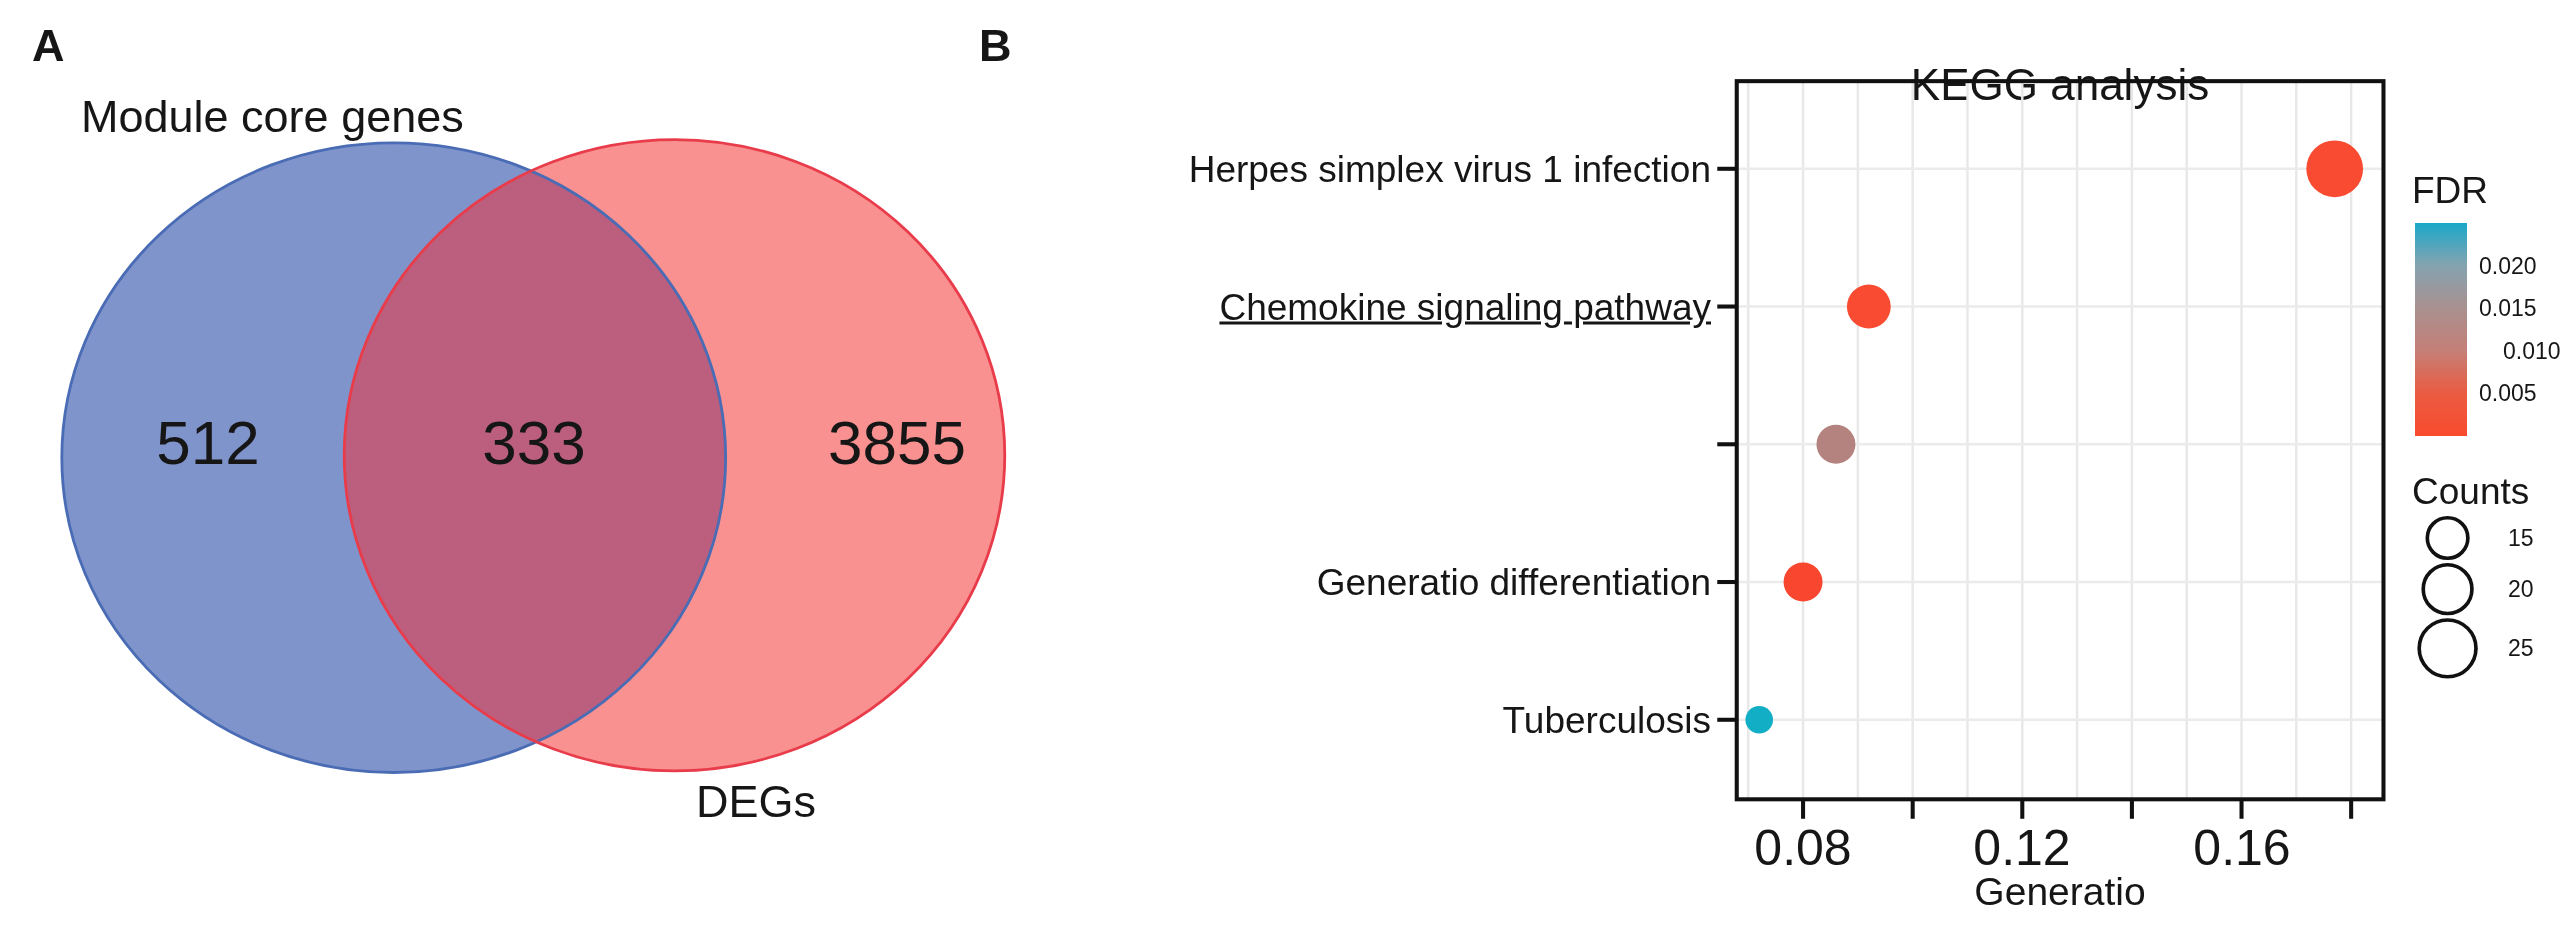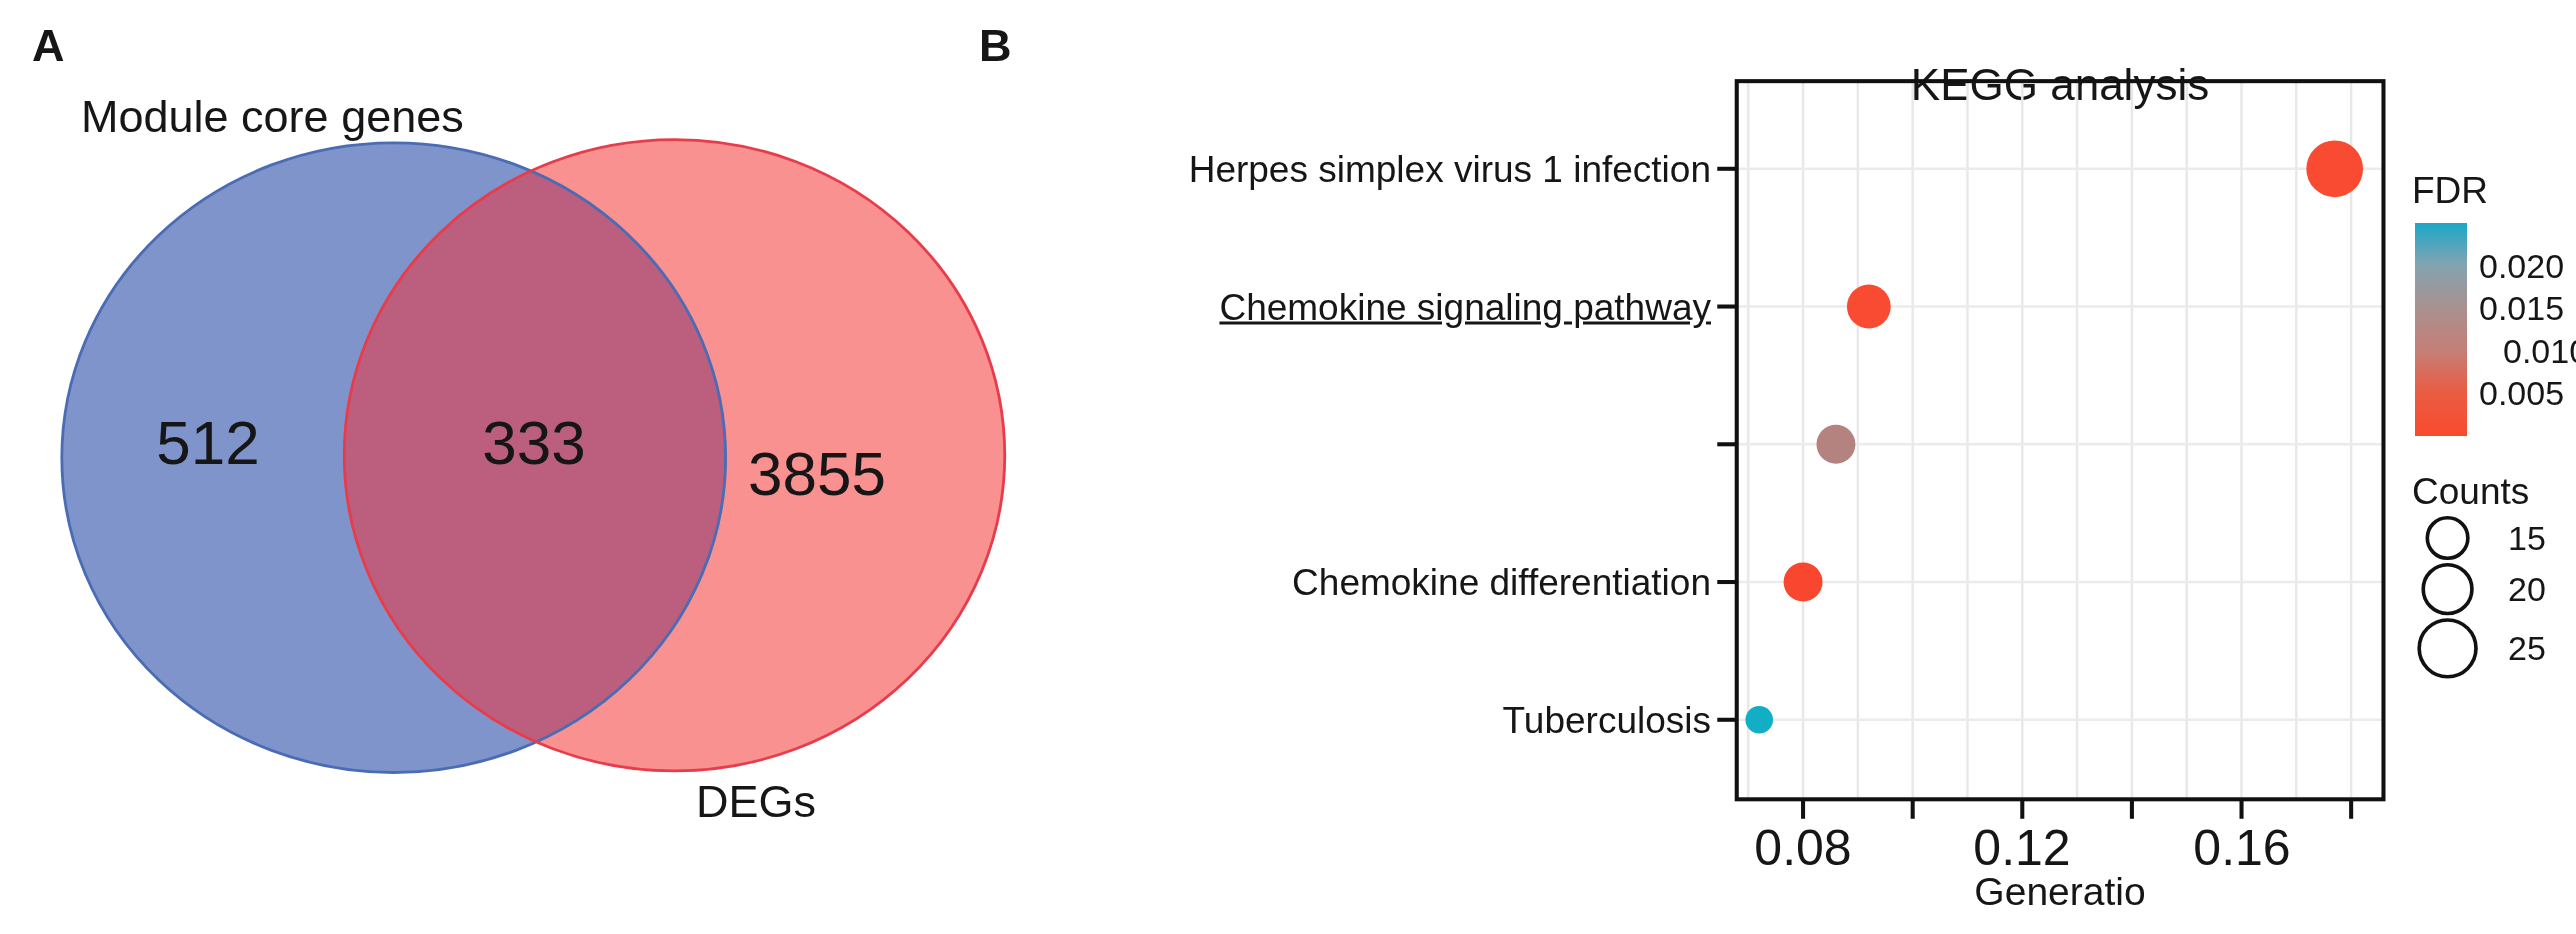--- a/index.html
+++ b/index.html
@@ -7,21 +7,21 @@
         font-family:"Liberation Sans",sans-serif;color:#161616;}
   .abs{position:absolute;}
   .panel-letter{font-size:45px;font-weight:700;line-height:1;}
   .venn-set-label{font-size:45px;line-height:1;white-space:nowrap;}
   .venn-num{font-size:62px;line-height:1;white-space:nowrap;transform:translate(-50%,-50%);}
   .chart-title{font-size:44px;line-height:1;white-space:nowrap;transform:translateX(-50%);}
   .x-axis-label{font-size:39px;line-height:1;white-space:nowrap;transform:translateX(-50%);}
   .x-tick-label{font-size:50px;line-height:1;white-space:nowrap;transform:translateX(-50%);}
   .path-label{font-size:37px;line-height:1;white-space:nowrap;transform:translateY(-50%);text-align:right;}
   .legend-title{font-size:37px;line-height:1;white-space:nowrap;}
-  .legend-val{font-size:34px;line-height:1;white-space:nowrap;transform:translateY(-50%);}
+  .legend-val{font-size:23px;line-height:1;white-space:nowrap;transform:translateY(-50%);}
   .colorbar{width:52px;height:213px;}
   svg{display:block;}
 </style>
 </head>
 <body>
 
 <div class="page">
 
   <div class="abs panel-letter" style="left:32px;top:23px;">A</div>
 
@@ -35,21 +35,21 @@
     </defs>
     <ellipse cx="485" cy="564" rx="409" ry="388" stroke="none" fill="#8094cc"></ellipse>
     <ellipse cx="831" cy="561" rx="407" ry="389" stroke="none" fill="#f89190"></ellipse>
     <ellipse cx="831" cy="561" rx="407" ry="389" clip-path="url(#clip-left-ellipse)" stroke="none" fill="#bc5f7e"></ellipse>
     <ellipse cx="485" cy="564" rx="409" ry="388" fill="none" stroke-width="3.5" stroke="#4a6cb5"></ellipse>
     <ellipse cx="831" cy="561" rx="407" ry="389" fill="none" stroke-width="3.5" stroke="#e93c4b"></ellipse>
   </svg>
 
   <div class="abs venn-num" style="left:208px;top:443px;">512</div>
   <div class="abs venn-num" style="left:534px;top:443px;">333</div>
-  <div class="abs venn-num" style="left:817px;top:443px;margin-top:31px;">3855</div>
+  <div class="abs venn-num" style="left:897px;top:443px;">3855</div>
 
   <div class="abs venn-set-label" style="left:696px;top:779px;">DEGs</div>
 
   <div class="abs panel-letter" style="left:979px;top:23px;">B</div>
 
   <div class="abs chart-title" style="left:2060px;top:23px;margin-top:40px;">KEGG analysis</div>
 
   <svg id="chart-svg" class="abs" style="left:0;top:0;" width="2576" height="934" viewBox="0 0 3174 1151">
       <line x1="2154.1838983050848" y1="102" x2="2154.1838983050848" y2="983" stroke="#e8e8e8" stroke-width="3"></line>
       <line x1="2221.7262711864405" y1="102" x2="2221.7262711864405" y2="983" stroke="#e8e8e8" stroke-width="3"></line>
@@ -104,21 +104,21 @@
 
   <div id="fdr-colorbar" class="abs colorbar" style="left: 2415px; top: 223px; background: linear-gradient(rgb(26, 168, 200), rgb(133, 163, 176), rgb(169, 144, 143), rgb(197, 127, 119), rgb(234, 91, 65), rgb(249, 75, 46));"></div>
 
   <div class="abs legend-title" style="left:2412px;top:473px;">Counts</div>
 
 <div class="abs x-tick-label" style="left: 1803px; top: 823px;">0.08</div>
     <div class="abs x-tick-label" style="left: 2022px; top: 823px;">0.12</div>
     <div class="abs x-tick-label" style="left: 2242px; top: 823px;">0.16</div>
     <div class="abs path-label" style="right: 865px; top: 169px;">Herpes simplex virus 1 infection</div>
     <div class="abs path-label" style="right: 865px; top: 307px; text-decoration: underline;">Chemokine signaling pathway</div>
-    <div class="abs path-label" style="right: 865px; top: 582px;">Chemokine differentiation</div>
+    <div class="abs path-label" style="right: 865px; top: 582px;">Generatio differentiation</div>
     <div class="abs path-label" style="right: 865px; top: 720px;">Tuberculosis</div>
     <div class="abs legend-val" style="left: 2479px; top: 266px;">0.020</div>
     <div class="abs legend-val" style="left: 2479px; top: 308px;">0.015</div>
     <div class="abs legend-val" style="left: 2479px; top: 351px; margin-left: 24px;">0.010</div>
     <div class="abs legend-val" style="left: 2479px; top: 393px;">0.005</div>
     <div class="abs legend-val" style="left: 2508px; top: 538px;">15</div>
     <div class="abs legend-val" style="left: 2508px; top: 589px;">20</div>
     <div class="abs legend-val" style="left: 2508px; top: 648px;">25</div>
   </div>
 

